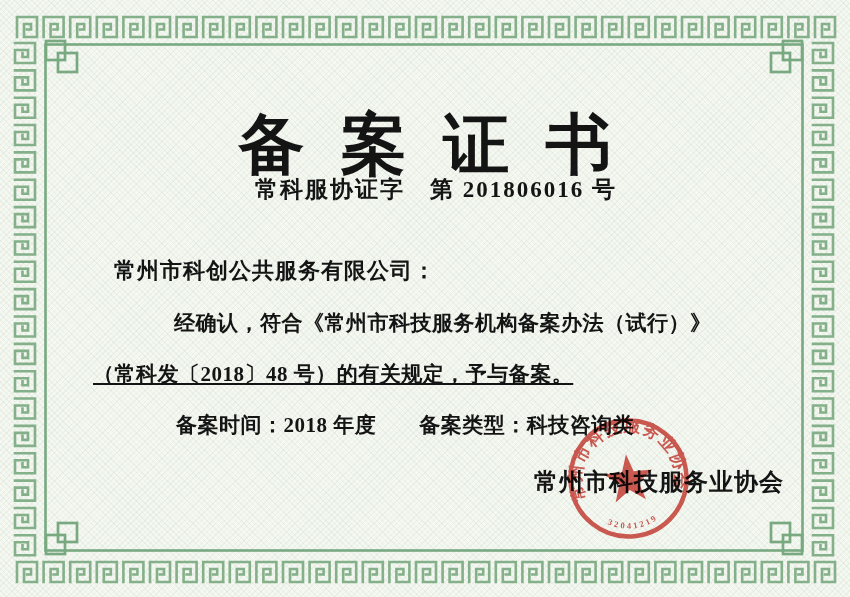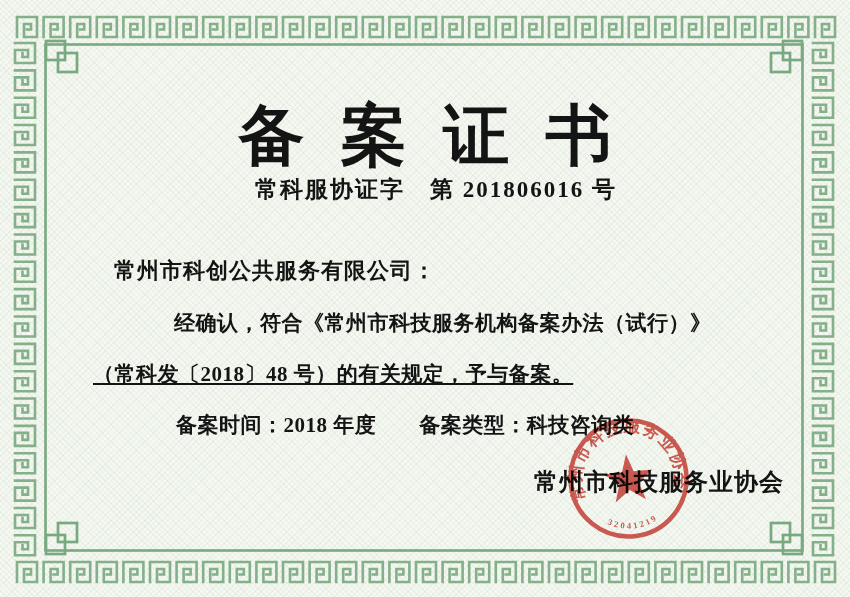--- a/index.html
+++ b/index.html
@@ -10,21 +10,21 @@
   .page{
     position:relative;width:850px;height:597px;
     background-color:#f5f7f1;
     background-image:
       repeating-linear-gradient(45deg,  rgba(128,168,136,0.09) 0 1px, rgba(0,0,0,0) 1px 4px),
       repeating-linear-gradient(-45deg, rgba(128,168,136,0.09) 0 1px, rgba(0,0,0,0) 1px 4px);
   }
   .border-svg{position:absolute;left:0;top:0;}
   .txt{position:absolute;color:#141414;font-weight:700;white-space:nowrap;}
   .title{
-    left:0;top:54px;width:850px;text-align:center;
+    left:0;top:63px;width:850px;text-align:center;
     font-size:66px;line-height:1.15;letter-spacing:0.55em;text-indent:0.55em;
   }
   .number-line{
     left:0;top:174px;width:794px;text-align:center;
     font-size:23px;letter-spacing:2px;margin-left:39px;
   }
   .recipient{left:114px;top:234px;font-size:22px;letter-spacing:1px;}
   .body1{left:174px;top:288px;font-size:21px;letter-spacing:0.5px;}
   .body2{left:93px;top:339px;font-size:21px;letter-spacing:0.5px;text-decoration:underline;}
   .record{left:176px;top:390px;font-size:21px;letter-spacing:0.5px;}

